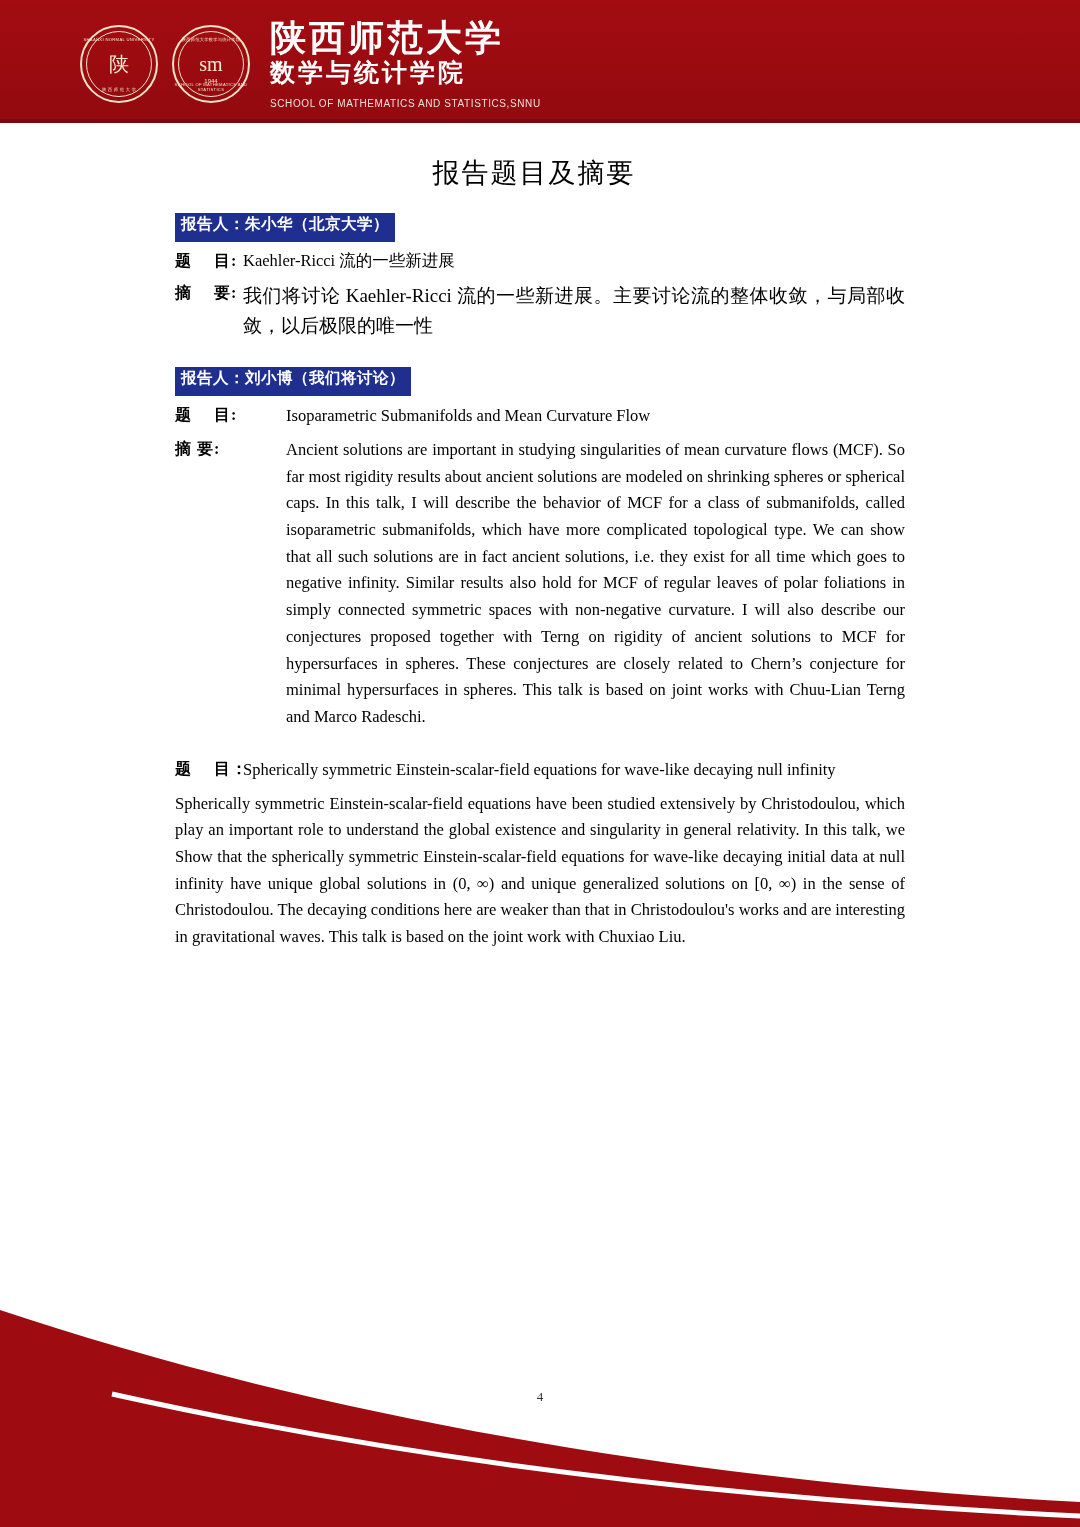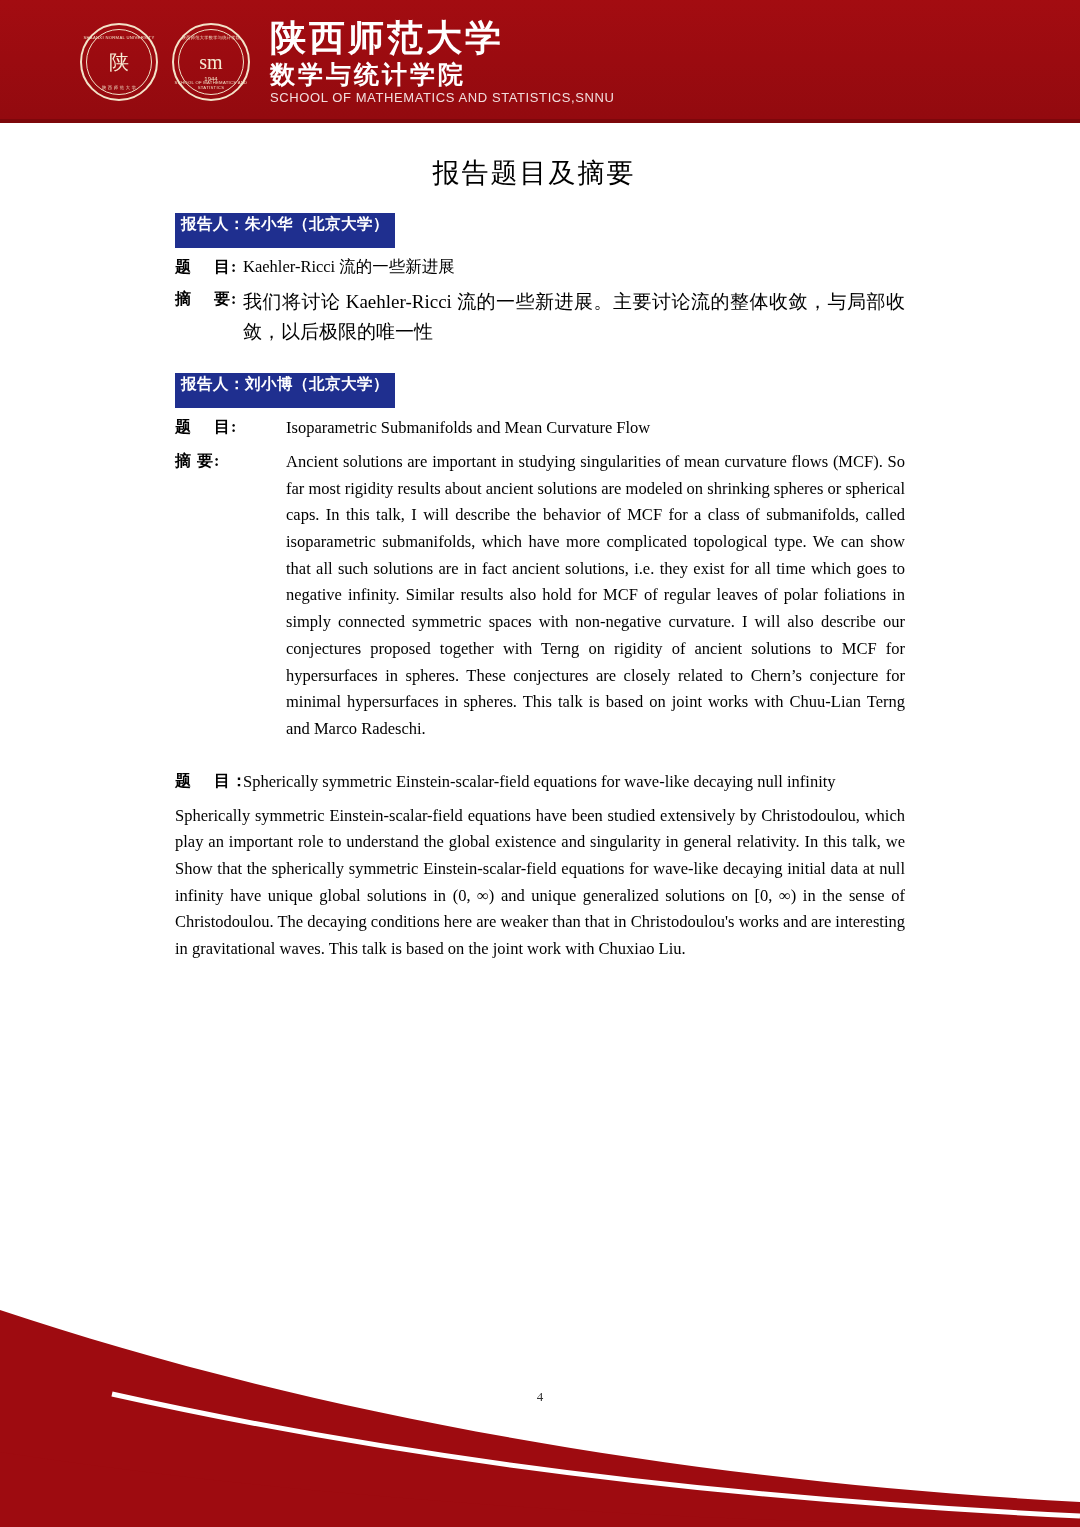--- a/index.html
+++ b/index.html
@@ -92,28 +92,28 @@
     font-weight: bold;
     letter-spacing: 3px;
     line-height: 1.12;
     font-family: "DejaVu Sans", sans-serif;
   }
   .school-name {
     font-size: 25px;
     font-weight: bold;
     letter-spacing: 3px;
     line-height: 1.2;
-    font-family: Liberation Serif, serif;
+    font-family: Liberation Mono, monospace;
     margin-top: 2px;
   }
   .school-en {
-    font-size: 13px;
+    font-size: 10px;
     letter-spacing: .6px;
     font-family: "Liberation Sans", sans-serif;
-    margin-top: 0;
+    margin-top: 8px;
     color: #f2dede;
   }
 
   
   .page {
     position: absolute;
     top: 123px;
     left: 0;
     width: 1080px;
   }
@@ -133,21 +133,21 @@
   .talk {
     margin-bottom: 26px;
   }
   .speaker-bar {
     display: inline-block;
     background: #1f2f8f;
     color: #ffffff;
     font-family: "DejaVu Sans", sans-serif;
     font-size: 15.5px;
     font-weight: bold;
-    padding: 3px 6px 14px 6px;
+    padding: 3px 6px 8px 6px;
     letter-spacing: 0.5px;
     line-height: 1.15;
   }
 
   .row {
     display: flex;
     margin-top: 7px;
     font-size: 16px;
     line-height: 1.45;
   }
@@ -238,21 +238,21 @@
         <div class="row-label">题　 目:</div>
         <div class="row-body">Kaehler-Ricci 流的一些新进展</div>
       </div>
       <div class="row">
         <div class="row-label">摘　 要:</div>
         <div class="row-body zh justify">我们将讨论 Kaehler-Ricci 流的一些新进展。主要讨论流的整体收敛，与局部收敛，以后极限的唯一性</div>
       </div>
     </div>
 
     <div class="talk talk-2">
-      <div class="speaker-bar">报告人：刘小博（北京大学）</div>
+      <div class="speaker-bar">报告人：刘小博（我们将讨论）</div>
       <div class="row">
         <div class="row-label">题　 目:</div>
         <div class="row-body">Isoparametric Submanifolds and Mean Curvature Flow</div>
       </div>
       <div class="row">
         <div class="row-label">摘 要:</div>
         <div class="row-body justify">Ancient solutions are important in studying singularities of mean curvature flows (MCF). So far most rigidity results about ancient solutions are modeled on shrinking spheres or spherical caps. In this talk, I will describe the behavior of MCF for a class of submanifolds, called isoparametric submanifolds, which have more complicated topological type. We can show that all such solutions are in fact ancient solutions, i.e. they exist for all time which goes to negative infinity. Similar results also hold for MCF of regular leaves of polar foliations in simply connected symmetric spaces with non-negative curvature. I will also describe our conjectures proposed together with Terng on rigidity of ancient solutions to MCF for hypersurfaces in spheres. These conjectures are closely related to Chern’s conjecture for minimal hypersurfaces in spheres. This talk is based on joint works with Chuu-Lian Terng and Marco Radeschi.</div>
       </div>
     </div>
 

